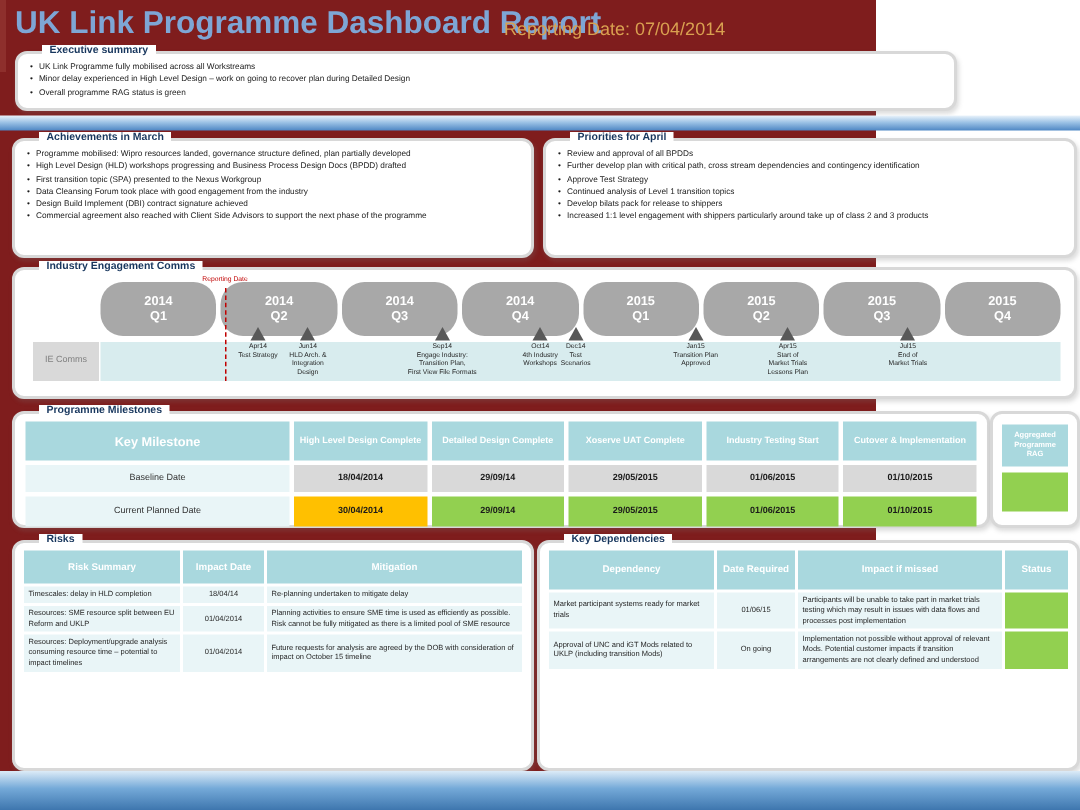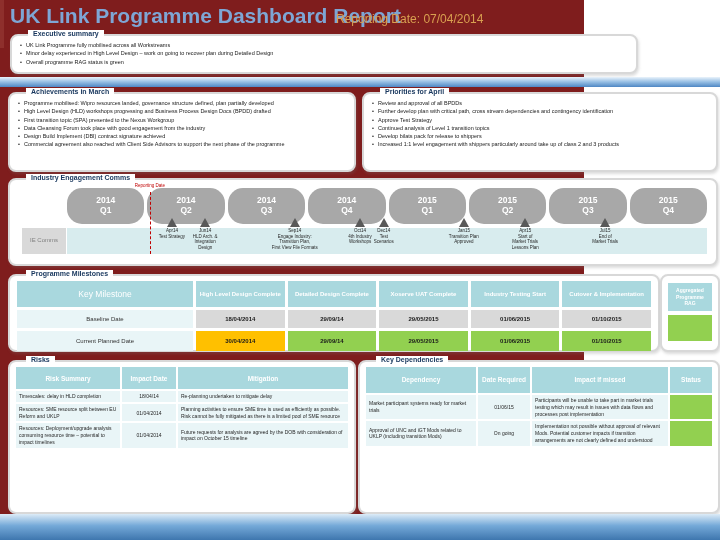--- a/index.html
+++ b/index.html
@@ -67,21 +67,21 @@
   .cell{display:flex;align-items:center;justify-content:center;text-align:center;}
   .teal{background:#a9d8de;color:#fff;font-weight:bold;}
   .pale{background:#e9f5f7;color:#262626;}
   .grayc{background:#d9d9d9;color:#1a1a1a;font-weight:bold;}
   .amber{background:#ffc000;color:#1a1a1a;font-weight:bold;}
   .green{background:#92d050;color:#1a1a1a;font-weight:bold;}
 
   .ms-grid{display:grid;grid-template-columns:176px repeat(5,1fr);grid-template-rows:26px 18px 20px;
            gap:3px;padding:5px 7px;}
   .ms-grid .cell{font-size:6px;}
-  .ms-grid .kh{font-size:8.5px;font-weight:normal;}
+  .ms-grid .kh{font-size:8.5px;font-weight:bold;}
   .ms-grid .rowlab{font-size:6px;font-weight:normal;color:#333;}
 
   .rag-inner{padding:7px 6px 0 6px;display:flex;flex-direction:column;gap:4px;}
   .rag-head{background:#a9d8de;color:#fff;font-size:5px;font-weight:bold;text-align:center;
             padding:4px 2px;line-height:1.3;}
   .rag-swatch{background:#92d050;height:26px;}
 
   .risk-grid{display:grid;grid-template-columns:104px 54px 1fr;grid-template-rows:22px auto auto auto;
              gap:2px;padding:5px 6px;}
   .risk-grid .cell{font-size:5px;padding:2px 3px;}

